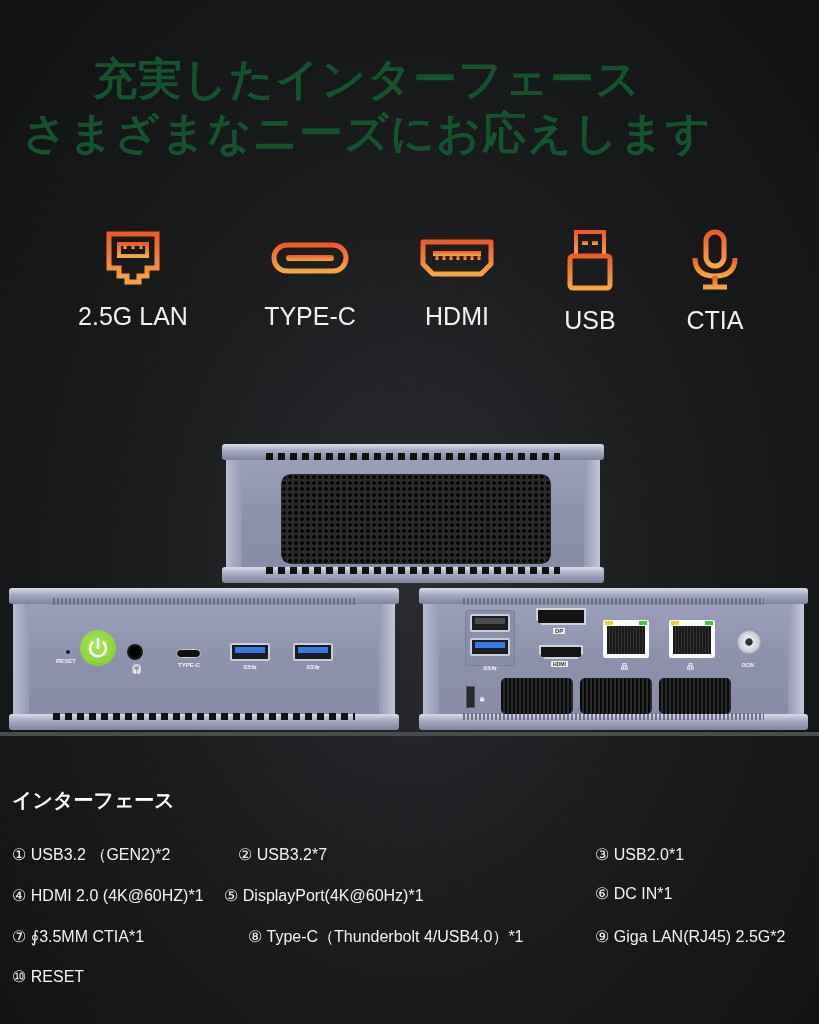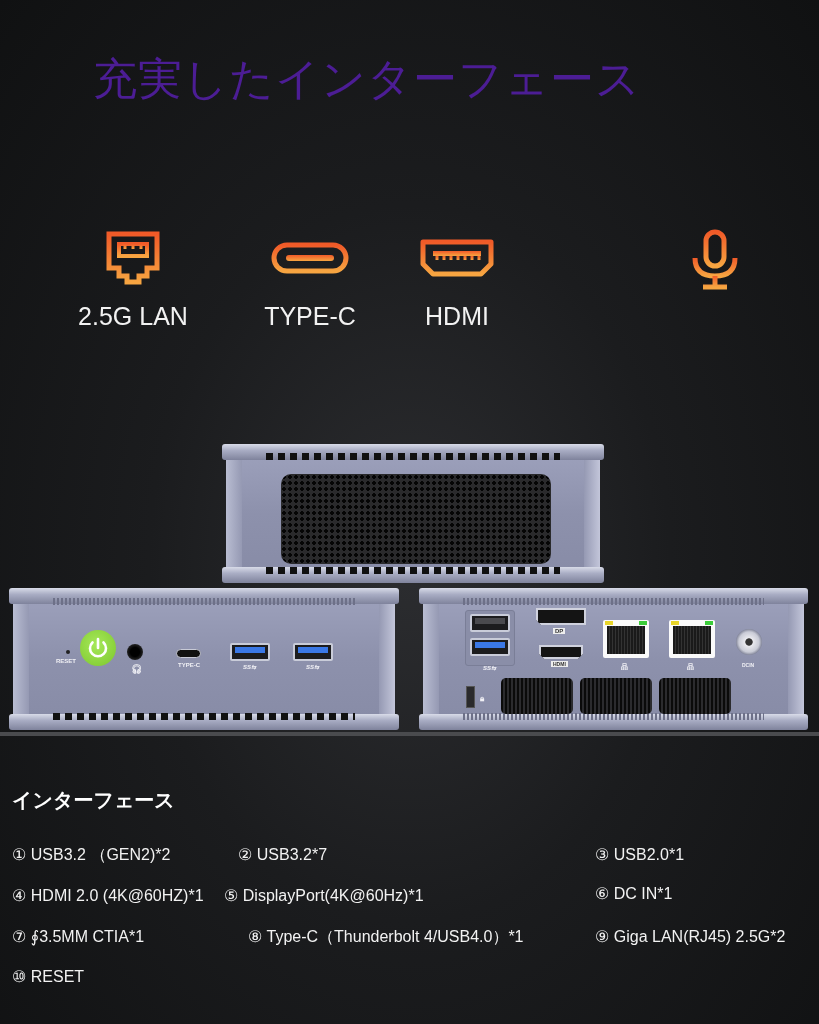--- a/index.html
+++ b/index.html
@@ -5,22 +5,22 @@
   * { box-sizing: border-box; margin: 0; padding: 0; }
   html, body { width: 819px; height: 1024px; overflow: hidden; }
   body {
     background: radial-gradient(ellipse at 50% 55%, #2c2d30 0%, #1b1c1e 45%, #101112 100%);
     font-family: "DejaVu Sans", "Liberation Sans", sans-serif;
     color: #fff;
     position: relative;
   }
   .headline {
     position: absolute; left: 0; top: 52px; width: 734px;
-    text-align: center; font-weight: normal; font-size: 44px; line-height: 54px;
-    letter-spacing: 1px; color: #4c1d95;
+    text-align: center; font-weight: bold; font-size: 44px; line-height: 54px;
+    letter-spacing: 1px; color: #14532d;
   }
   .icons-row { position: absolute; top: 228px; left: 0; width: 819px; height: 120px; }
   .ico { position: absolute; width: 120px; text-align: center; }
   .ico svg { display: block; margin: 0 auto; }
   .ico .lbl {
     font-family: "Liberation Sans", sans-serif; font-size: 25px; color: #f2f2f2;
     margin-top: 14px; display: block; white-space: nowrap;
   }
   
   .dev {
@@ -74,20 +74,21 @@
   <defs>
     <linearGradient id="og" x1="0" y1="0" x2="0" y2="1">
       <stop offset="0" stop-color="#f05a28"></stop>
       <stop offset="1" stop-color="#f7a541"></stop>
     </linearGradient>
   </defs>
 </svg>
 
 <div class="headline">
   <div>充実したインターフェース</div>
+  <div>さまざまなニーズにお応えします</div>
 </div>
 
 <div class="icons-row">
   <div class="ico" style="left:73px;">
     <svg width="60" height="60" viewBox="0 0 60 60">
       <path d="M6 6 H54 V40 H44 V48 H36 V54 H24 V48 H16 V40 H6 Z" fill="none" stroke="url(#og)" stroke-width="5" stroke-linejoin="miter"></path>
       <path d="M16 16 H44 V28 H16 Z" fill="none" stroke="url(#og)" stroke-width="4"></path>
       <path d="M22 16 V21 M30 16 V21 M38 16 V21" stroke="url(#og)" stroke-width="3"></path>
     </svg>
     <span class="lbl">2.5G LAN</span>
@@ -100,26 +101,36 @@
     <span class="lbl">TYPE-C</span>
   </div>
   <div class="ico" style="left:397px;">
     <svg width="76" height="60" viewBox="0 0 76 60">
       <path d="M4 14 H72 V36 L62 46 H14 L4 36 Z" fill="none" stroke="url(#og)" stroke-width="5" stroke-linejoin="round"></path>
       <path d="M14 23 H62 V28 H14 Z" fill="url(#og)"></path>
       <path d="M18 28 V32 M25 28 V32 M32 28 V32 M39 28 V32 M46 28 V32 M53 28 V32 M60 28 V32" stroke="url(#og)" stroke-width="3"></path>
     </svg>
     <span class="lbl">HDMI</span>
   </div>
+  <div class="ico" style="left:530px;">
+    <svg width="60" height="64" viewBox="0 0 60 64">
+      <rect x="16" y="4" width="28" height="24" fill="none" stroke="url(#og)" stroke-width="4"></rect>
+      <rect x="22" y="13" width="6" height="4" fill="url(#og)"></rect>
+      <rect x="32" y="13" width="6" height="4" fill="url(#og)"></rect>
+      <rect x="10" y="28" width="40" height="32" rx="3" fill="none" stroke="url(#og)" stroke-width="5"></rect>
+    </svg>
+    <span class="lbl">USB</span>
+  </div>
   <div class="ico" style="left:655px;">
     <svg width="60" height="64" viewBox="0 0 60 64">
       <rect x="21" y="4" width="18" height="34" rx="9" fill="none" stroke="url(#og)" stroke-width="5"></rect>
       <path d="M10 30 Q10 48 30 48 Q50 48 50 30" fill="none" stroke="url(#og)" stroke-width="5"></path>
       <path d="M30 48 V58 M18 59 H42" stroke="url(#og)" stroke-width="5"></path>
     </svg>
+    <span class="lbl">CTIA</span>
   </div>
 </div>
 
 <div class="dev" style="left:226px; top:446px; width:374px; height:135px;">
   <div class="side l"></div>
     <div class="side r"></div>
   <div class="cap top"></div>
     <div class="cap bot"></div>
   <div class="vents" style="top:7px;"></div>
   <div class="vents" style="bottom:7px;"></div>

